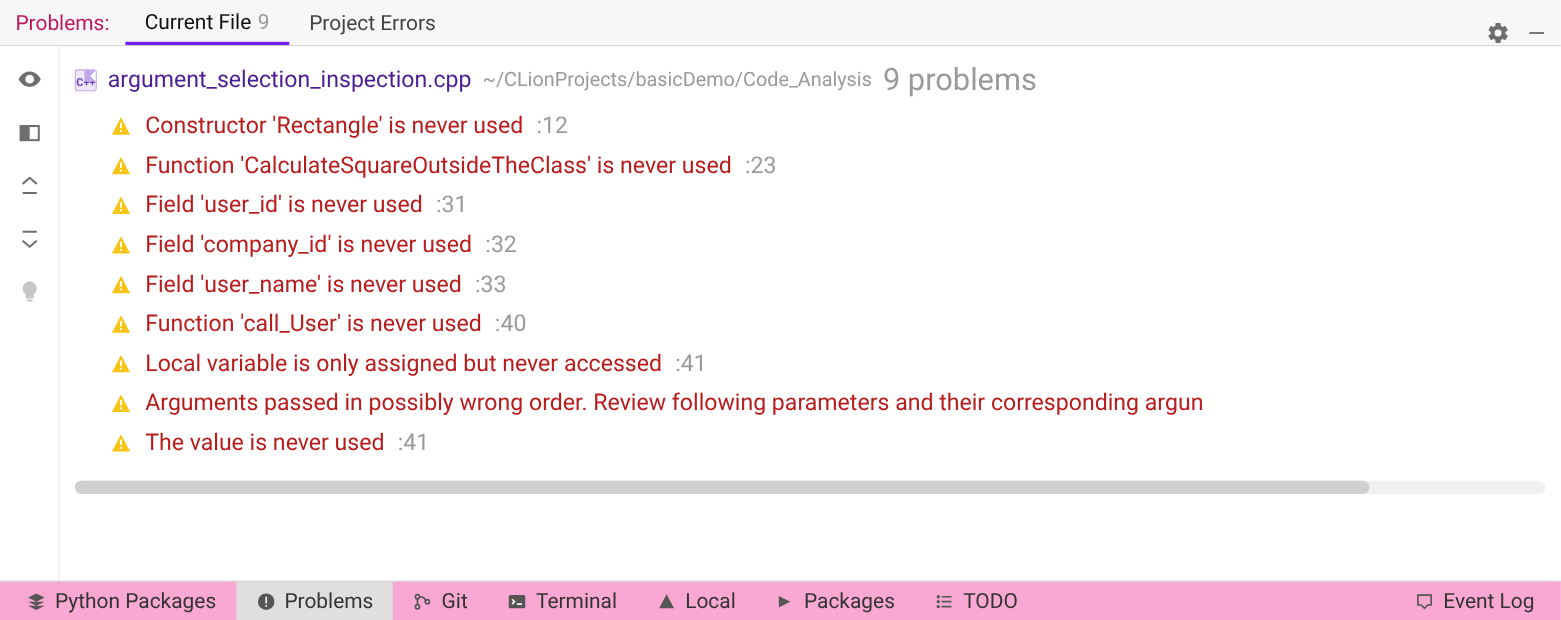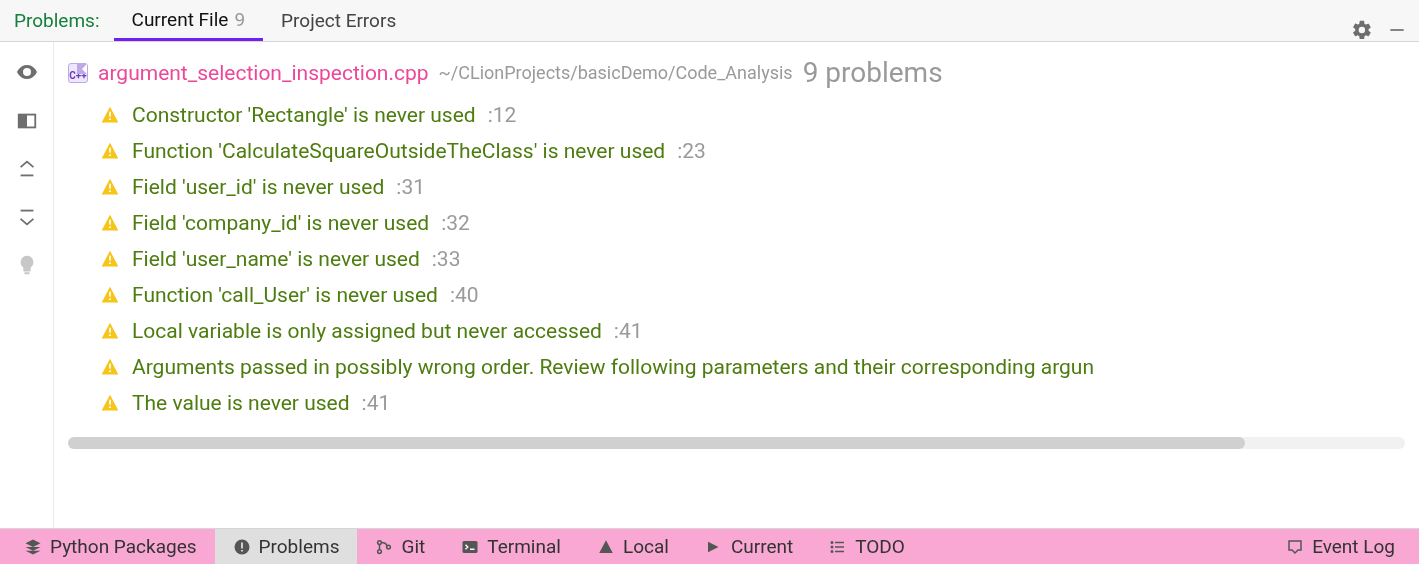--- a/index.html
+++ b/index.html
@@ -18,21 +18,21 @@
       height: 42px;
       display: flex;
       align-items: flex-end;
       border-bottom: 1px solid #d6d6d6;
       background: #f7f7f7;
       padding: 0;
     }
     .top-tabs-left { display: flex; align-items: center; height: 100%; }
     .problems-title {
       padding: 0 14px 0 14px;
-      color: #15803d;
+      color: #be185d;
       font-weight: 400;
       line-height: 42px;
     }
     .top-tab {
       padding: 0 18px;
       height: 100%;
       display: flex;
       align-items: center;
       cursor: pointer;
       color: #444;
@@ -89,37 +89,37 @@
       font-size: 10px; font-weight: bold; color: #6a3cb7;
       position: relative;
       padding-bottom: 1px;
     }
     .cpp-icon::before {
       content: "";
       position: absolute; top: 0; right: 0;
       border-width: 5px; border-style: solid;
       border-color: #c0a8e6 #fff #c0a8e6 #c0a8e6;
     }
-    .file-name { color: #ec4899; font-size: 21px; }
+    .file-name { color: #4c1d95; font-size: 21px; }
     .file-path { color: #9a9a9a; font-size: 18px; }
     .file-count { color: #9a9a9a; font-size: 28px; }
     .issue-list { padding: 2px 0 0 46px; overflow-x: hidden; }
     .issue-item {
       display: flex;
       align-items: center;
       gap: 12px;
       padding: 6px 0;
       white-space: nowrap;
       font-size: 21px;
     }
     .warn-icon {
       width: 20px; height: 20px;
       display: inline-flex; align-items: center; justify-content: center; flex: none;
     }
-    .issue-text { color: #4d7c0f; }
+    .issue-text { color: #b91c1c; }
     .issue-line { color: #9a9a9a; text-align: right; }
     .scrollbar-track {
       margin: 16px 14px 6px 14px;
       height: 12px;
       background: #f1f1f1;
       border-radius: 6px;
       position: relative;
     }
     .scrollbar-thumb {
       position: absolute;
@@ -373,21 +373,21 @@
           </svg>
         </span>
         <span>Local</span>
       </div>
       <div class="bt-item">
         <span>
           <svg width="18" height="18" viewBox="0 0 24 24" fill="#555">
             <path d="M4 5l14 7L4 19z"></path>
           </svg>
         </span>
-        <span>Current</span>
+        <span>Packages</span>
       </div>
       <div class="bt-item">
         <span>
           <svg width="18" height="18" viewBox="0 0 24 24" fill="none" stroke="#555" stroke-width="2">
             <line x1="8" y1="6" x2="20" y2="6"></line>
             <line x1="8" y1="12" x2="20" y2="12"></line>
             <line x1="8" y1="18" x2="20" y2="18"></line>
             <circle cx="4" cy="6" r="1" fill="#555"></circle>
             <circle cx="4" cy="12" r="1" fill="#555"></circle>
             <circle cx="4" cy="18" r="1" fill="#555"></circle>

